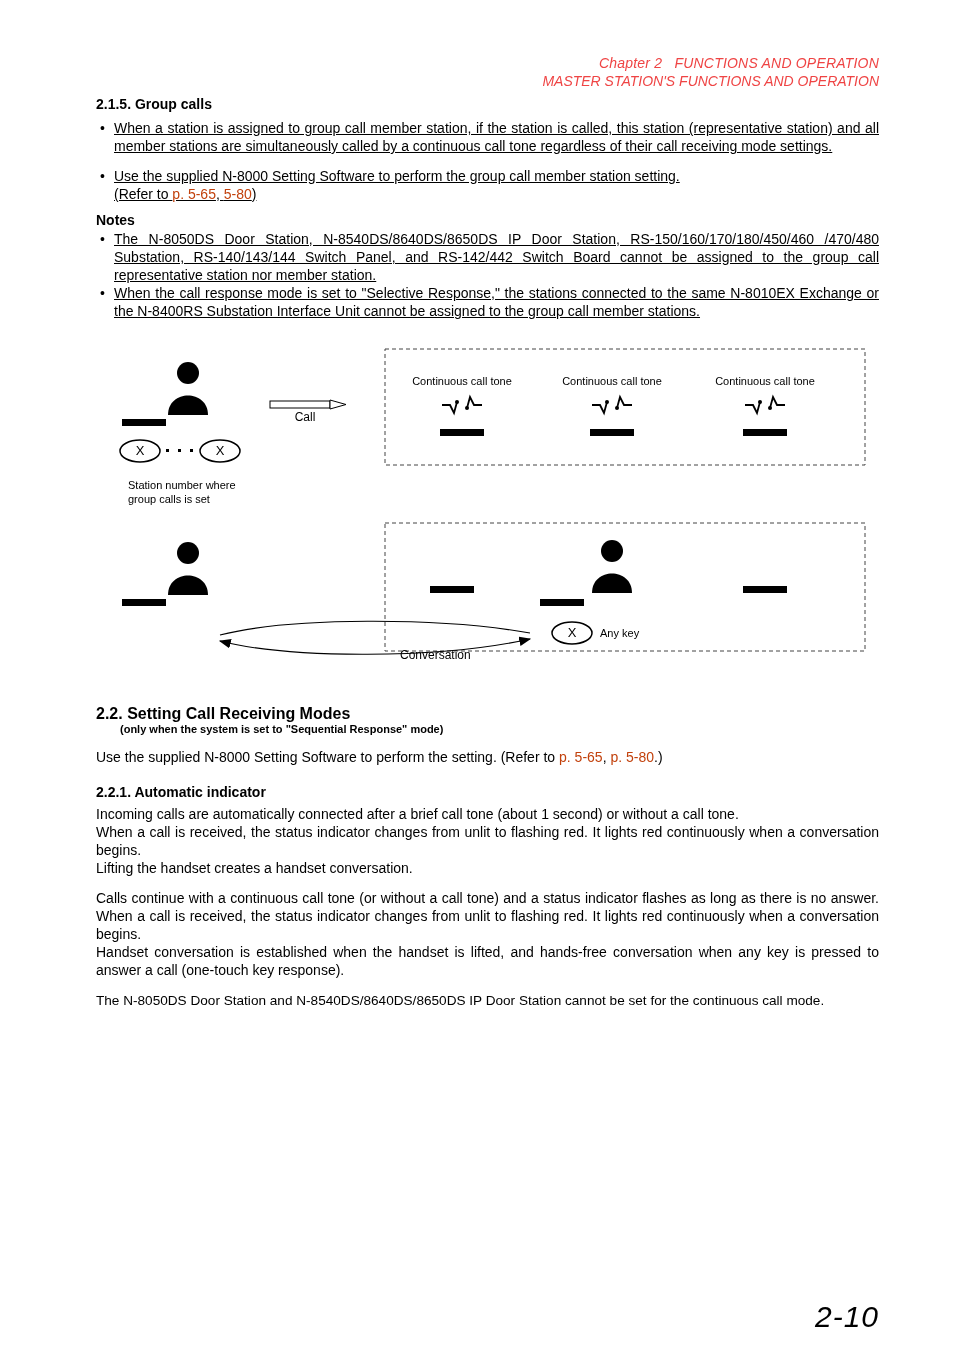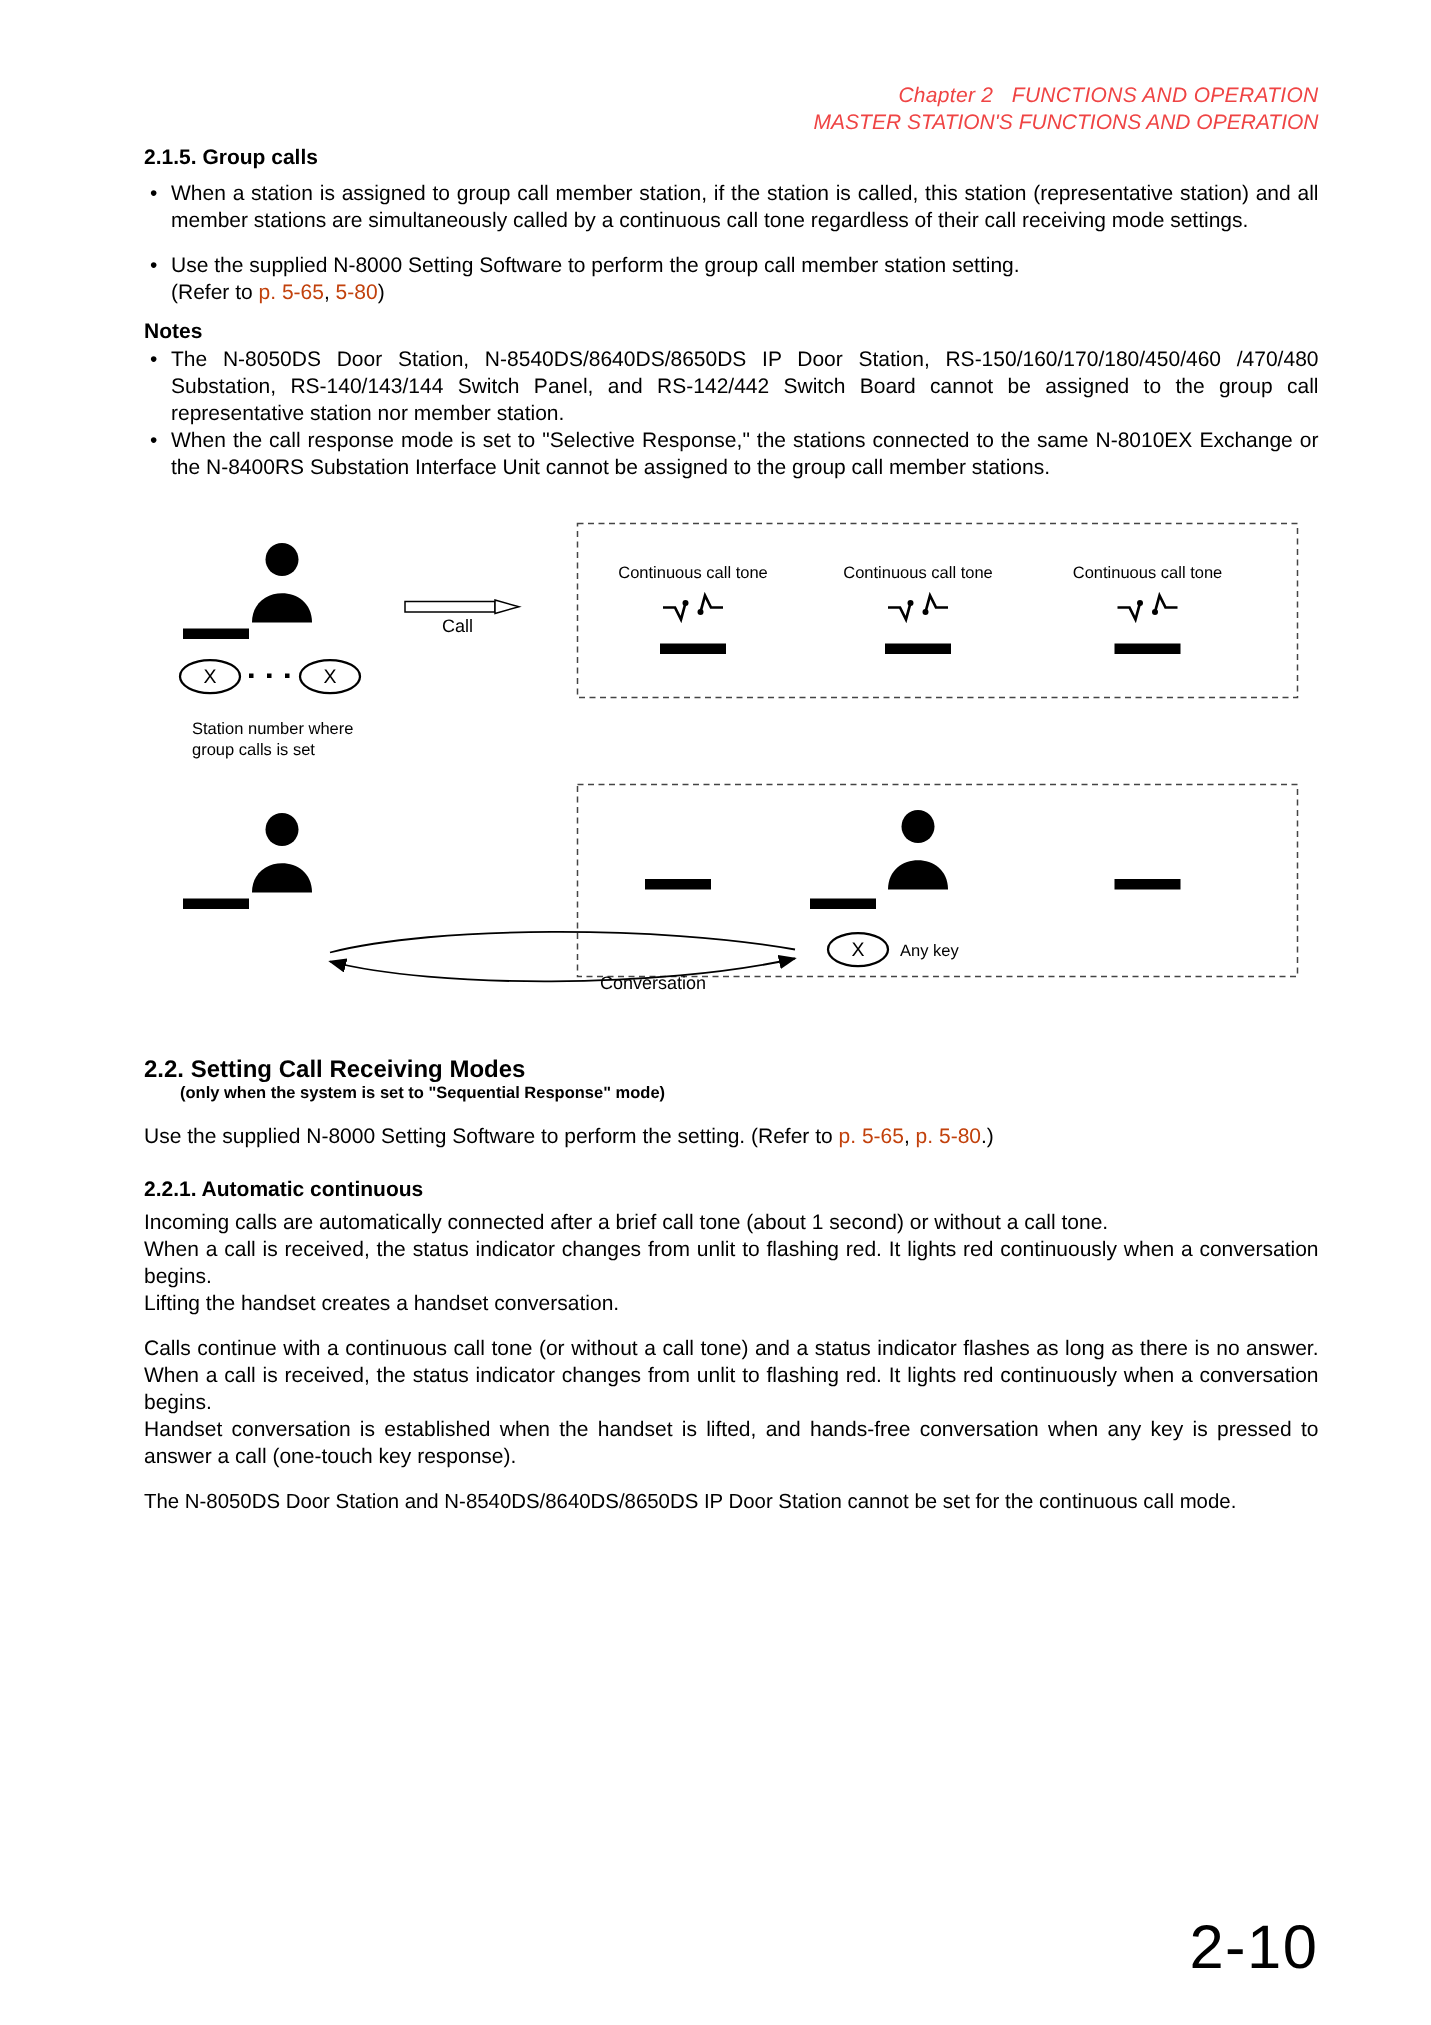--- a/index.html
+++ b/index.html
@@ -38,20 +38,21 @@
     padding: 0;
     margin: 0 0 8px 0;
   }
   .bullets > li {
     position: relative;
     padding-left: 18px;
     font-size: 14px;
     line-height: 1.28;
     text-align: justify;
     margin-bottom: 12px;
+    text-decoration: underline;
   }
   .bullets > li::before {
     content: "•";
     position: absolute;
     left: 4px;
     top: 0;
   }
   .bullets.tight > li { margin-bottom: 0; line-height: 1.3; }
   .notes-hd {
     font-weight: bold;
@@ -89,24 +90,25 @@
   }
   .note-hd {
     font-weight: bold;
     font-size: 14px;
     margin: 12px 0 2px 0;
   }
   .justify { text-align: justify; }
   .pagenum {
     position: absolute;
     right: 75px;
-    bottom: 28px;
-    font-size: 41px;
+    bottom: 16px;
+    font-size: 30px;
     font-weight: 300;
     letter-spacing: 1px;
+    font-style: italic;
   }
 </style>
 </head>
 <body>
 
 <div class="page">
 
   <div class="header">
     <div class="l1">
       <span class="chap">Chapter 2</span>&nbsp;&nbsp;
@@ -226,21 +228,21 @@
   </div>
 
   <div class="sec-22">2.2. Setting Call Receiving Modes</div>
   <div class="sec-22-sub">(only when the system is set to "Sequential Response" mode)</div>
 
 
   <div class="block">
     <span>Use the supplied N-8000 Setting Software to perform the setting. (Refer to </span><span class="link">p. 5-65</span><span>, </span><span class="link">p. 5-80</span><span>.)</span>
   </div>
 
-  <div class="subsec">2.2.1. Automatic continuous</div>
+  <div class="subsec">2.2.1. Automatic indicator</div>
   <div class="block justify" style="margin-bottom:0">Incoming calls are automatically connected after a brief call tone (about 1 second) or without a call tone.</div>
   <div class="block justify" style="margin-bottom:0">When a call is received, the status indicator changes from unlit to flashing red. It lights red continuously when a conversation begins.</div>
   <div class="block">Lifting the handset creates a handset conversation.</div>
 
   <div class="block justify" style="margin-bottom:0">Calls continue with a continuous call tone (or without a call tone) and a status indicator flashes as long as there is no answer. When a call is received, the status indicator changes from unlit to flashing red. It lights red continuously when a conversation begins.</div>
   <div class="block justify">Handset conversation is established when the handset is lifted, and hands-free conversation when any key is pressed to answer a call (one-touch key response).</div>
 
   <div class="block justify" style="font-size:13.6px">The N-8050DS Door Station and N-8540DS/8640DS/8650DS IP Door Station cannot be set for the continuous call mode.</div>
 
   <div class="pagenum">2-10</div>

